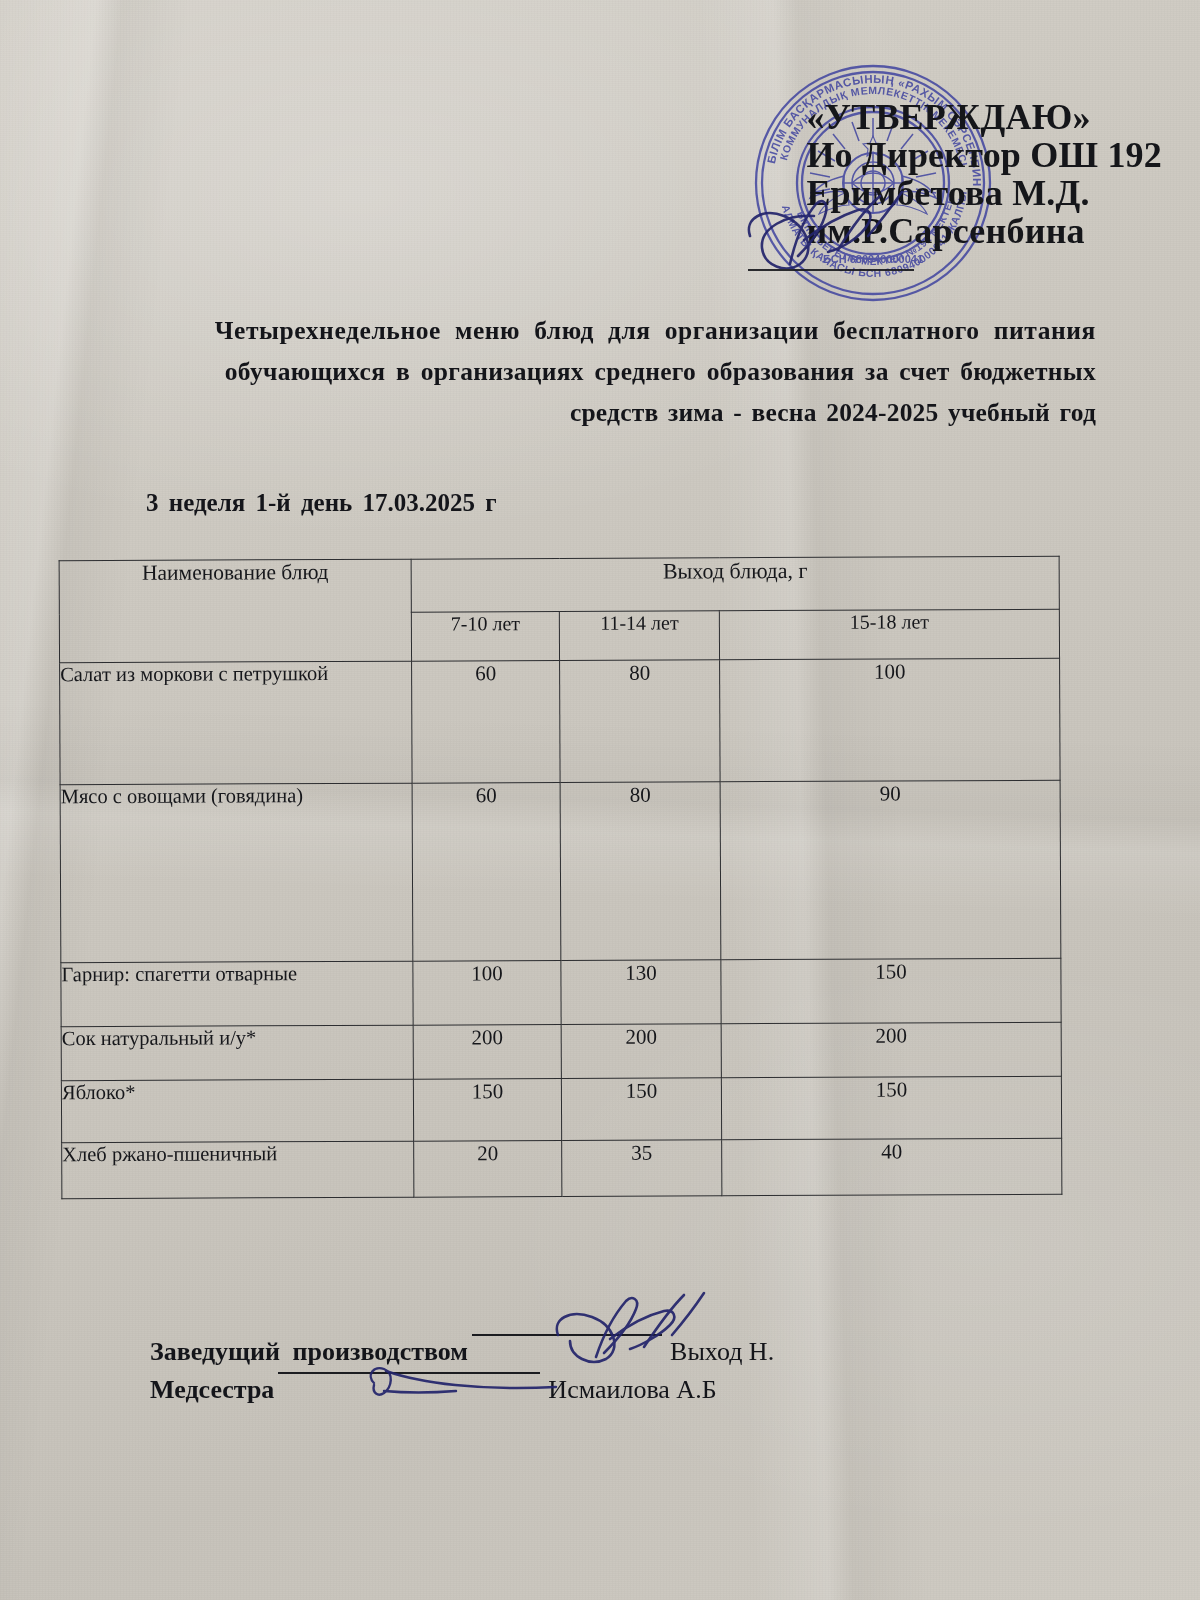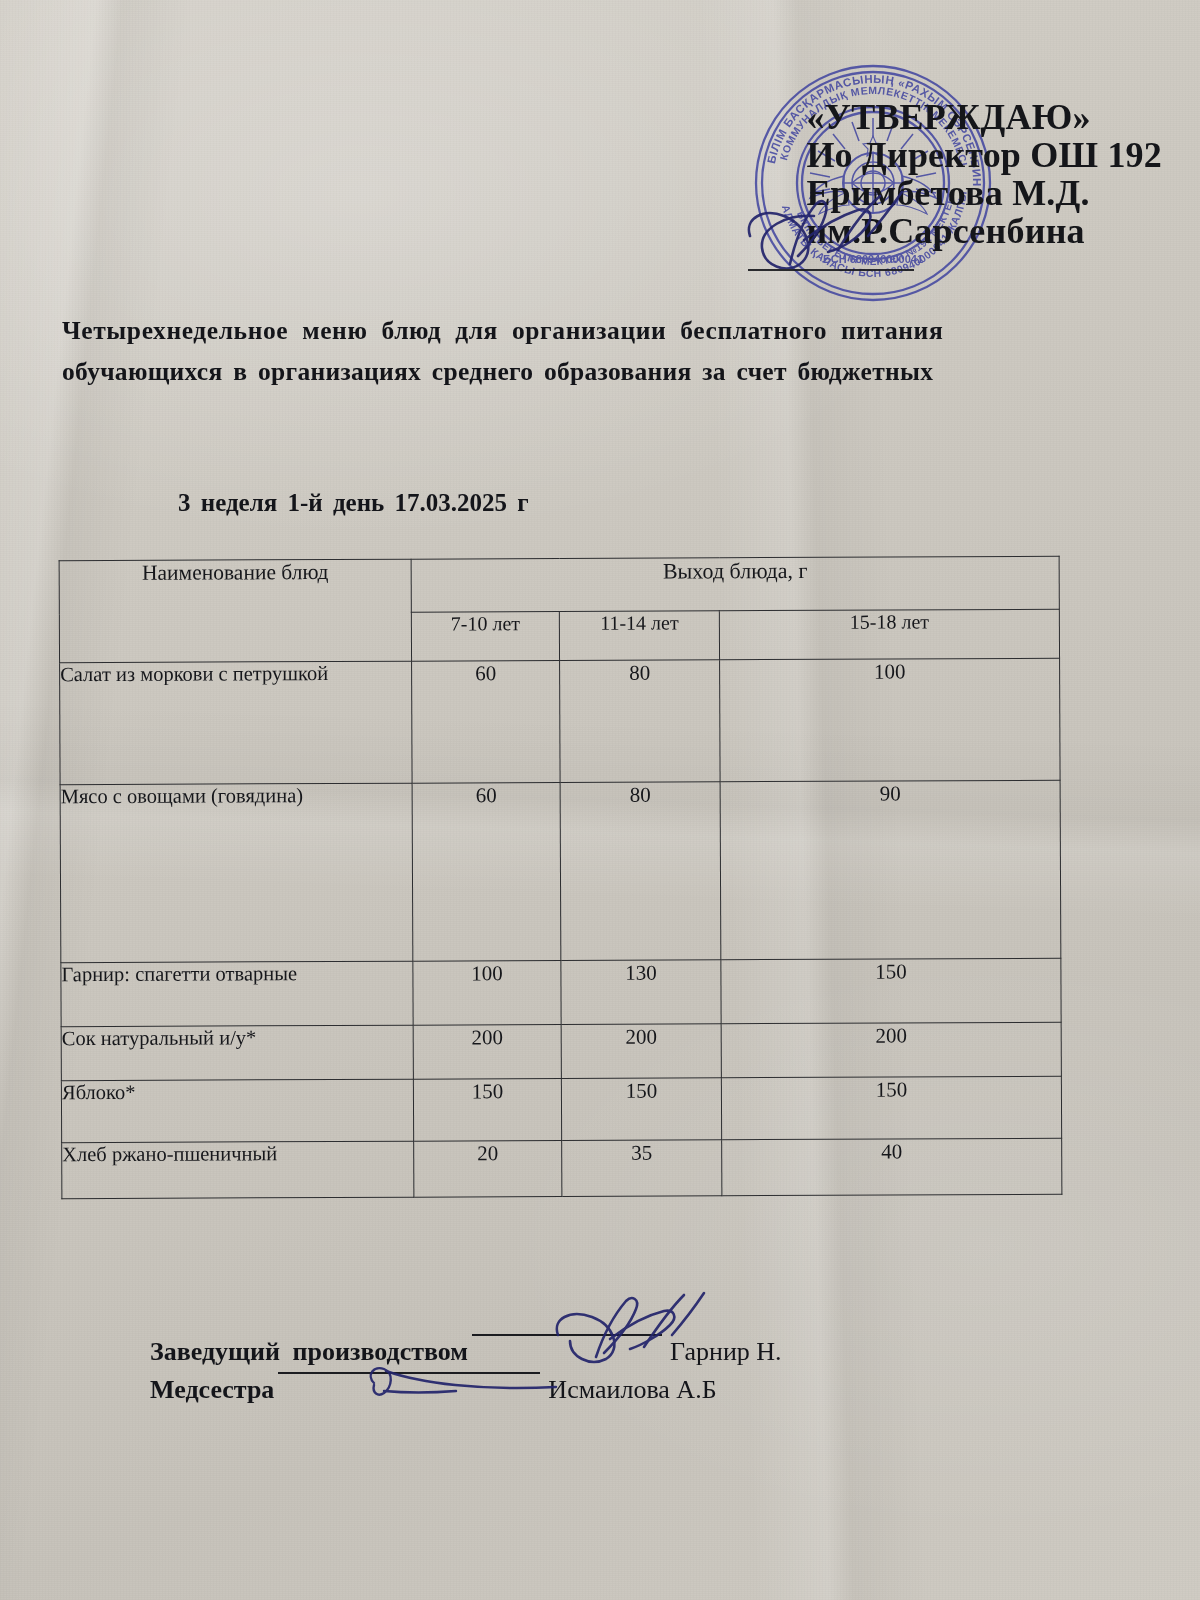--- a/index.html
+++ b/index.html
@@ -77,45 +77,44 @@
     top: 178px;
     width: 220px;
     height: 110px;
     z-index: 6;
     opacity: .92;
   }
 
   
   #title {
     position: absolute;
-    left: 62px;
+    left: 76px;
     top: 310px;
     width: 1020px;
-    text-align: left;
+    text-align: right;
     font-weight: bold;
     font-size: 25.5px;
     line-height: 41px;
     color: #14151a;
     z-index: 5;
   }
   #title .l1 { letter-spacing: .6px; word-spacing: 7px; }
   #title .l2 { letter-spacing: .3px; word-spacing: 4px; }
   #title .l3 { letter-spacing: .2px; word-spacing: 3px; }
 
   
   #daterow {
     position: absolute;
     left: 146px;
     top: 489px;
     font-weight: bold;
     font-size: 25px;
     color: #14151a;
     z-index: 5;
     word-spacing: 4px;
-    margin-left: 32px;
   }
 
   
   #menu-table {
     position: absolute;
     left: 60px;
     top: 558px;
     width: 1000px;
     border-collapse: collapse;
     table-layout: fixed;
@@ -283,20 +282,21 @@
   <div id="approval">
     <div>«УТВЕРЖДАЮ»</div>
     <div>Ио Директор ОШ 192</div>
     <div>Еримбетова М.Д.</div>
     <div>им.Р.Сарсенбина</div>
   </div>
 
   <div id="title">
     <div class="l1">Четырехнедельное  меню  блюд  для  организации  бесплатного  питания</div>
     <div class="l2">обучающихся  в  организациях  среднего образования за счет бюджетных</div>
+    <div class="l3">средств  зима - весна 2024-2025 учебный год</div>
   </div>
 
   <div id="daterow">3 неделя 1-й день  17.03.2025 г</div>
 
   <table id="menu-table">
     <colgroup>
       <col class="col-name">
         <col class="col-a">
         <col class="col-b">
         <col class="col-c">
@@ -368,21 +368,21 @@
       <g fill="none" stroke="#23246b" stroke-width="2.4" stroke-linecap="round">
         <path d="M 14,22 C 6,14 14,4 24,8 C 34,12 32,26 24,32 C 18,36 12,32 14,24"></path>
         <path d="M 26,10 C 60,22 120,30 196,26"></path>
         <path d="M 24,30 C 46,32 70,32 96,30"></path>
       </g>
     </svg>
 
     <div class="sign-line">
       <span class="sign-label">Заведущий   производством</span>
       <span class="rule r1"></span>
-      <span class="sign-name">Гарнир  Н.</span>
+      <span class="sign-name">Выход  Н.</span>
     </div>
 
     <div class="sign-line">
       <span class="sign-label">Медсестра</span>
       <span class="rule r2"></span>
       <span class="sign-name">Исмаилова А.Б</span>
     </div>
   </div>
 
 </div>

